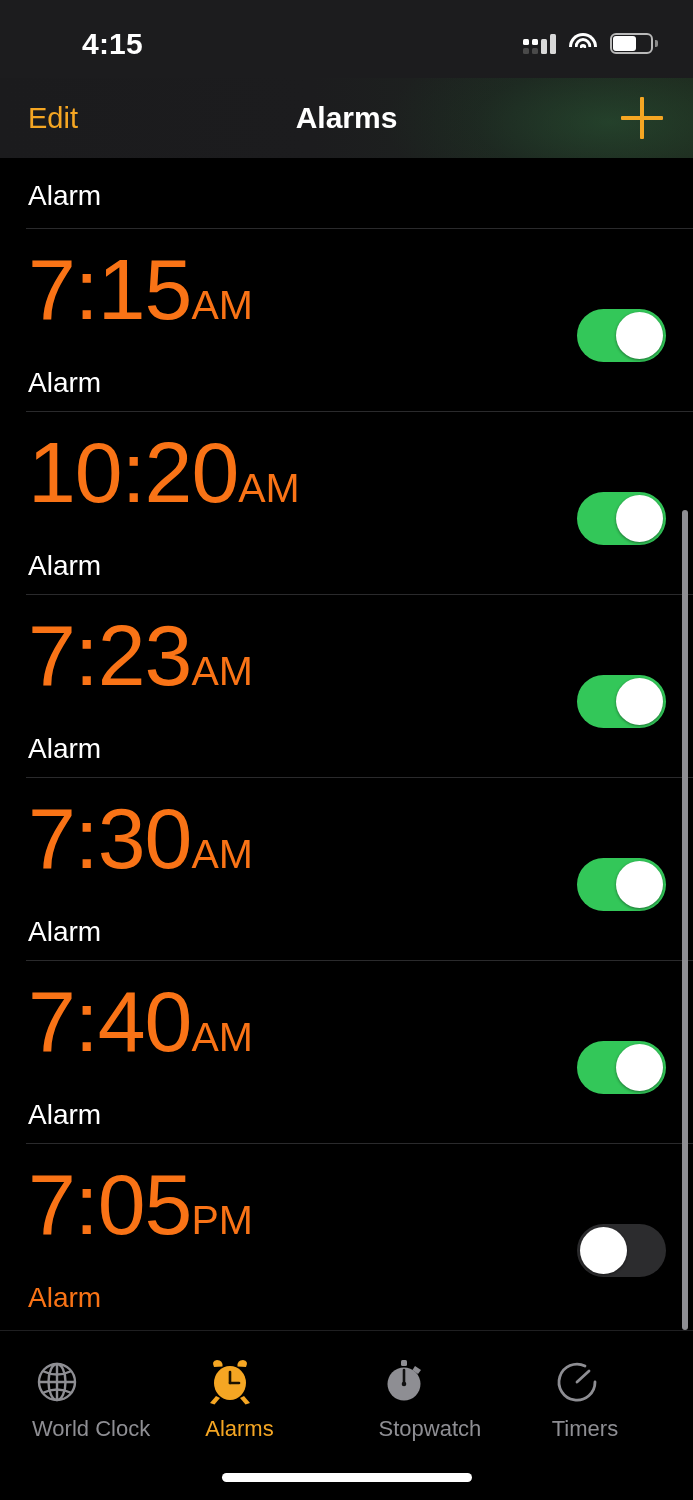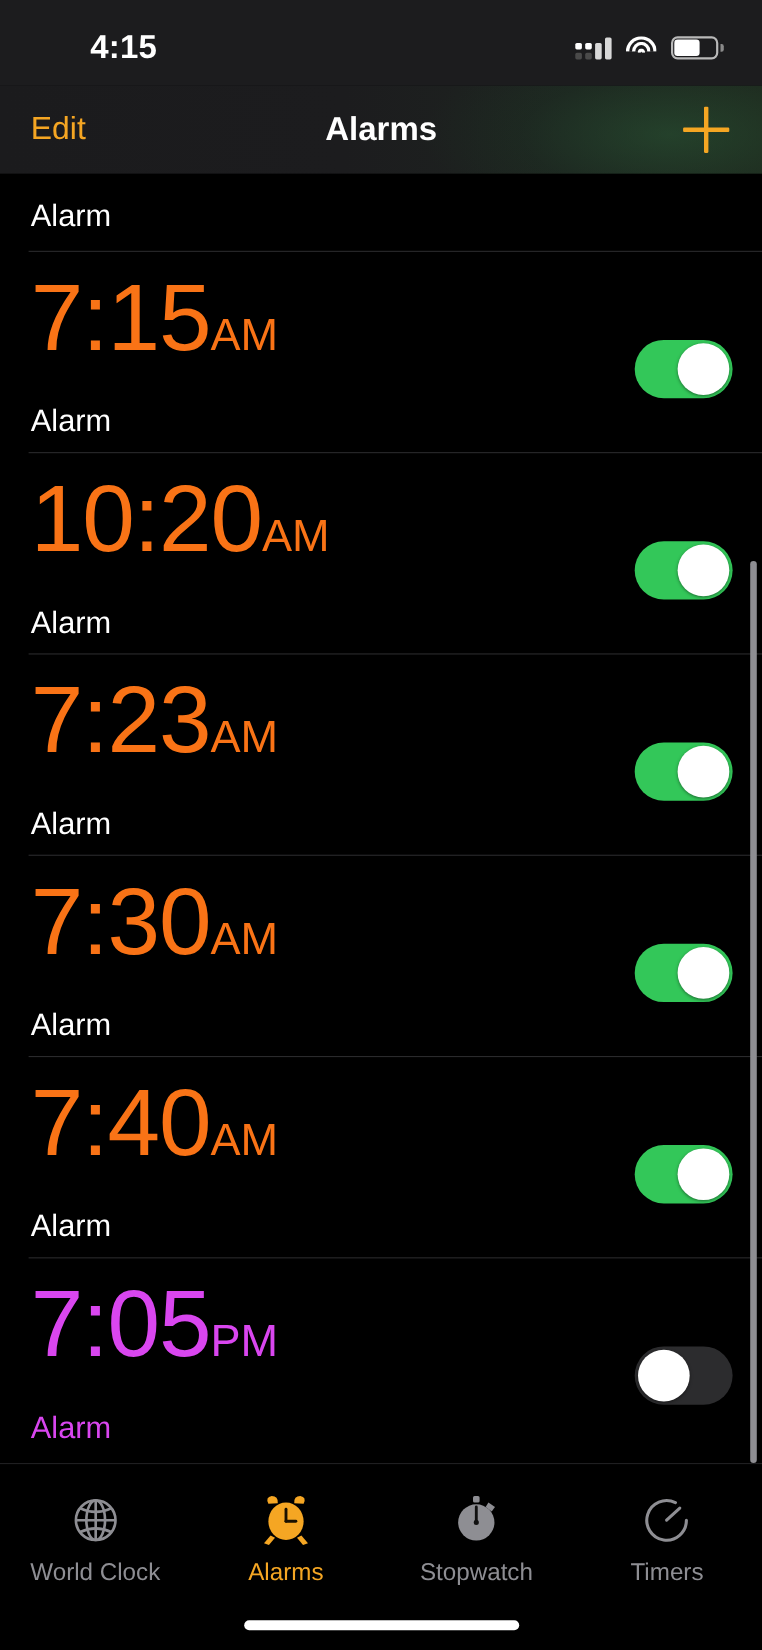--- a/index.html
+++ b/index.html
@@ -95,21 +95,21 @@
     position:absolute; left:28px; top:18px;
     font-size:86px; font-weight:200; line-height:1; color:#f97316;
     letter-spacing:-1px; white-space:nowrap;
   }
   .time .ampm { font-size:41px; font-weight:400; letter-spacing:0; }
   .label {
     position:absolute; left:28px; bottom:12px;
     font-size:28px; color:#fff;margin-top:36px;
   }
   .row.partial .label { bottom:16px; }
-  .row.off .time, .row.off .label { color:#d946ef; }
+  .row.off .time, .row.off .label { color:#f97316; }
 
   .toggle {
     position:absolute; right:27px; top:81px;
     width:89px; height:53px; border-radius:27px;
     background:#33c759; cursor:pointer;
   }
   .toggle .knob {
     position:absolute; top:3px; right:3px; width:47px; height:47px;
     border-radius:50%; background:#fff; box-shadow:0 1px 3px rgba(0,0,0,.45);
   }
@@ -121,22 +121,22 @@
     background:#8e8e93; border-radius:3px;
   }
 
   
   .tabbar {
     position:absolute; bottom:0; left:0; width:693px; height:170px;
     background:#000; border-top:1px solid #1f1f21;
     display:flex; align-items:flex-start; padding-top:26px;
   }
   .tab {
-    flex:1; display:flex; flex-direction:column; align-items:center;
-    gap:9px; cursor:pointer;
+    flex:1; display:flex; flex-direction:column; align-items:flex-start;
+    gap:9px; cursor:pointer;padding-left:32px;
   }
   .tab .ticon { width:50px; height:50px; display:block; }
   .tab .tlabel { font-size:22px; color:#8e8e93; }
   .tab.active .tlabel { color:#f5a623; }
 
   .home-ind {
     position:absolute; bottom:18px; left:50%; transform:translateX(-50%);
     width:250px; height:9px; border-radius:5px; background:#fff;
   }
 </style>

